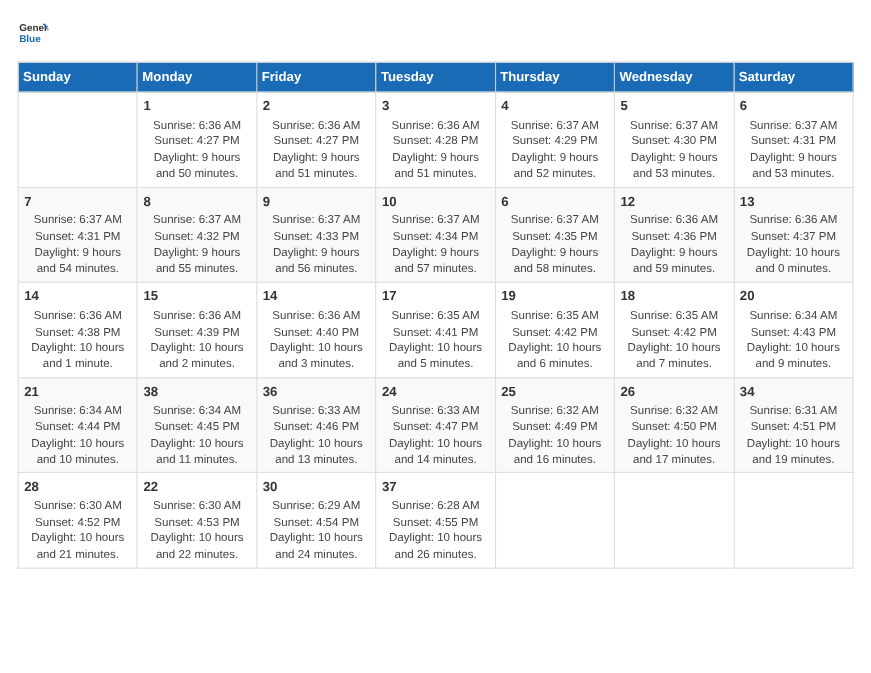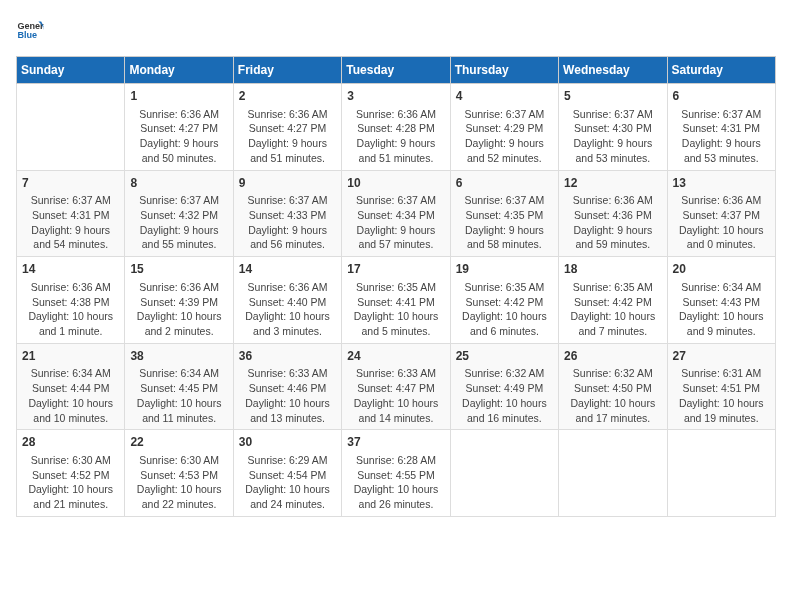--- a/index.html
+++ b/index.html
@@ -296,21 +296,21 @@
 and 16 minutes.</div>
         </td>
         <td>
           <div class="day-number">26</div>
           <div class="day-detail" style="white-space: pre-line;">Sunrise: 6:32 AM
 Sunset: 4:50 PM
 Daylight: 10 hours
 and 17 minutes.</div>
         </td>
         <td>
-          <div class="day-number">27</div>
+          <div class="day-number">34</div>
           <div class="day-detail" style="white-space: pre-line;">Sunrise: 6:31 AM
 Sunset: 4:51 PM
 Daylight: 10 hours
 and 19 minutes.</div>
         </td>
       </tr>
       <tr>
         <td>
           <div class="day-number">28</div>
           <div class="day-detail" style="white-space: pre-line;">Sunrise: 6:30 AM

